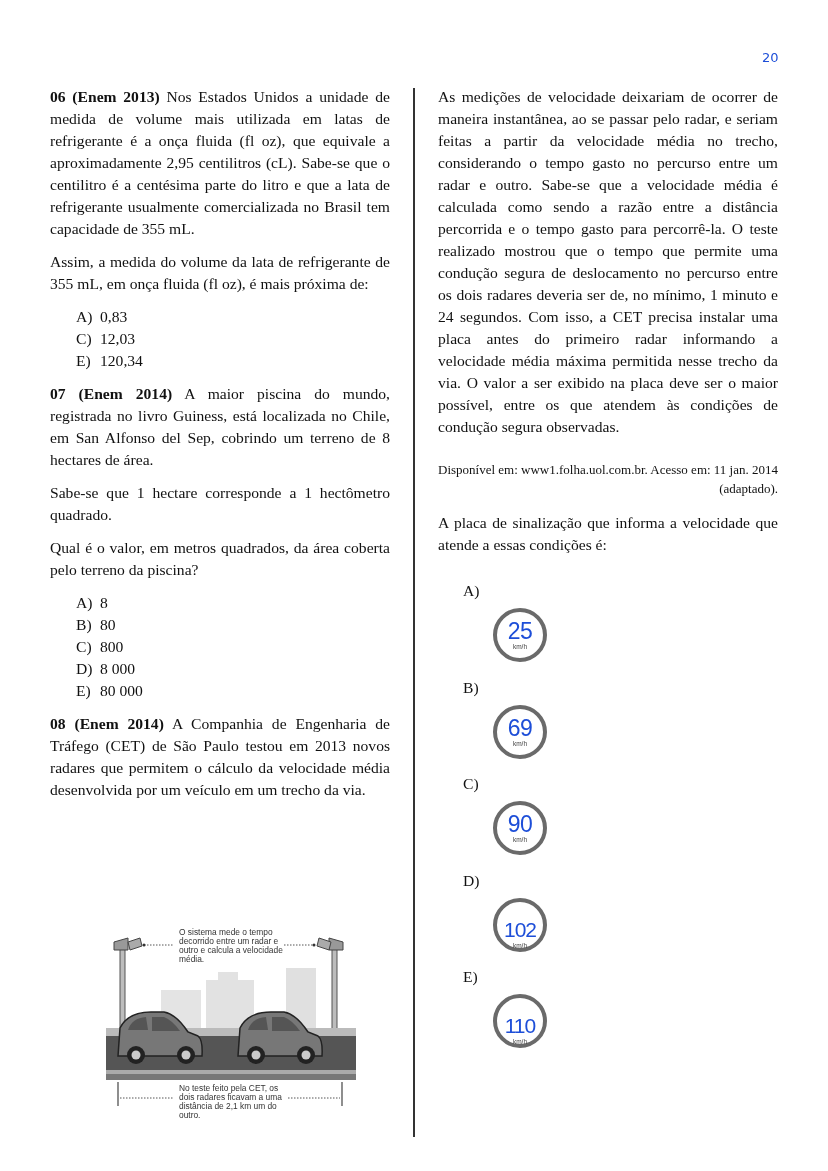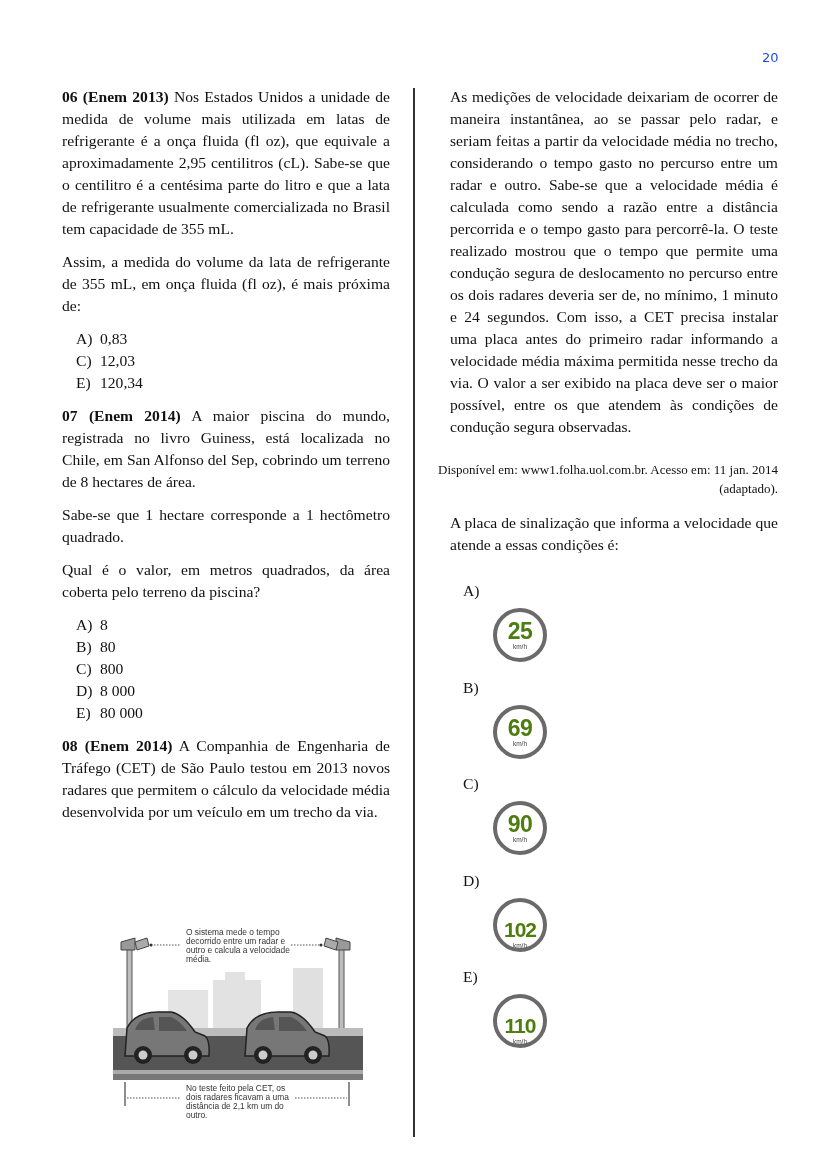--- a/index.html
+++ b/index.html
@@ -3,33 +3,33 @@
 <meta charset="utf-8">
 <style>
   html, body { margin: 0; padding: 0; background: #ffffff; }
   body { width: 828px; height: 1171px; position: relative; overflow: hidden;
          font-family: "Liberation Serif", serif; color: #111; }
   .page-number { position: absolute; top: 50px; left: 762px; font-family: "DejaVu Sans", sans-serif; font-size: 13px; color: #1d4ed8; }
   .divider { position: absolute; left: 413px; top: 88px; width: 2px; height: 1049px; background: #333; }
   .col { position: absolute; font-size: 15.6px; line-height: 22px; text-align: justify; }
   .col-left { left: 50px; top: 86px; width: 340px; }
   .col-right { left: 438px; top: 86px; width: 340px; }
-  p { margin: 0 0 11px 12px; }
+  p { margin: 0 0 11px 0; }
   .qnum { font-weight: bold; }
   .opts { margin: 0 0 12px 26px; line-height: 21.8px; }
   .opt .letter { display: inline-block; width: 24px; }
   .source { font-size: 13px; line-height: 19px; text-align: right; margin: 22px 0 14px 0; }
-  .fig { position: absolute; left: 113px; top: 928px; width: 250px; height: 195px; }
+  .fig { position: absolute; left: 106px; top: 928px; width: 250px; height: 195px; }
   .fig-text { position: absolute; font-family: "Liberation Sans", sans-serif; font-size: 8.4px; line-height: 9px; color: #333; text-align: left; }
   .signs { position: absolute; left: 463px; top: 582px; }
   .sign-opt { position: relative; height: 96.5px; }
   .sign-letter { position: absolute; left: 0; top: 0; font-size: 15.6px; }
   .sign { position: absolute; left: 30px; top: 26px; width: 54px; height: 54px; border: 4px solid #6a6a6a; border-radius: 50%; box-sizing: border-box; background: #fff;
           font-family: "Liberation Sans", sans-serif; text-align: center; }
-  .sign .val { display: block; font-size: 23px; font-weight: 700; line-height: 24px; margin-top: 7px; color: #4d7c0f; letter-spacing: -0.5px; }
+  .sign .val { display: block; font-size: 23px; font-weight: 400; line-height: 24px; margin-top: 7px; color: #1d4ed8; letter-spacing: -0.5px; }
   .sign .val.long { font-size: 21px; letter-spacing: -1px; margin-top: 16px; }
   .sign .unit { display: block; font-size: 6.5px; line-height: 8px; color: #444; }
 </style>
 </head>
 <body>
 
 <div class="page-number">20</div>
 <div class="divider"></div>
 
 <div class="col col-left">

